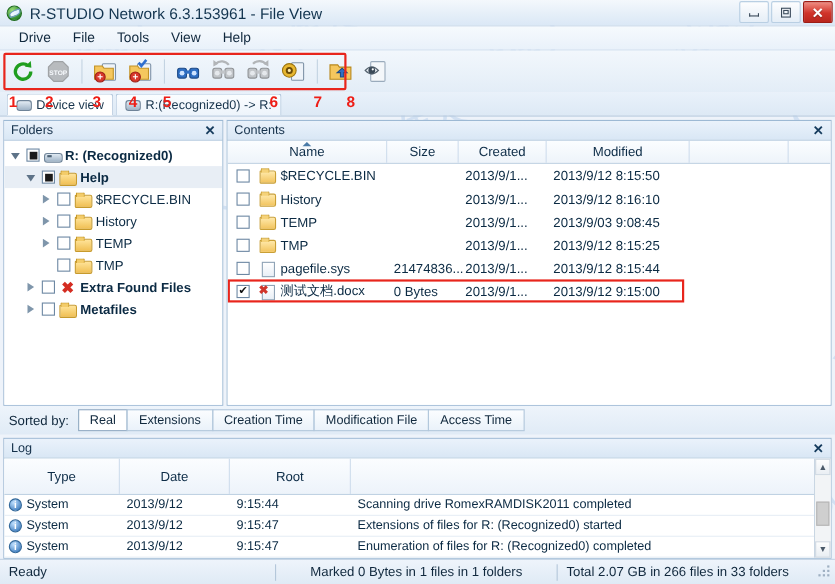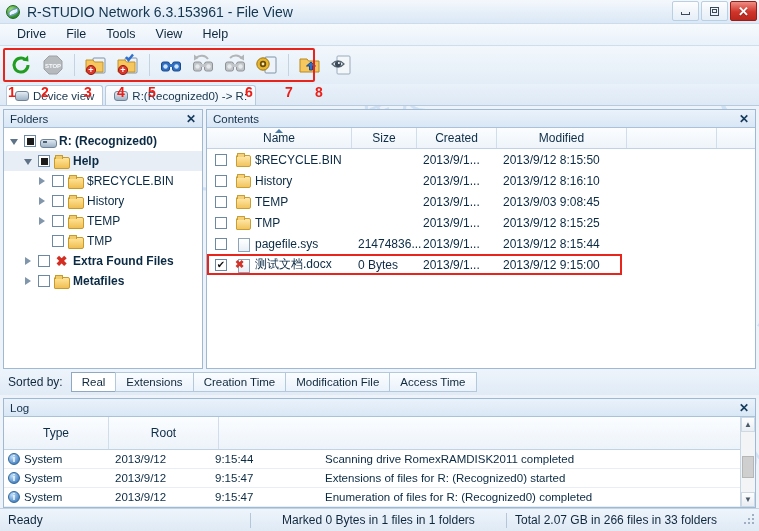--- a/index.html
+++ b/index.html
@@ -592,20 +592,21 @@
 
   <div class="panel" id="log-panel">
     <div class="panel-head">
       <span>Log</span>
       <span class="panel-close">✕</span>
     </div>
     <div id="log-body" style="display:flex">
       <div style="flex:1 1 auto; min-width:0">
         <div id="logcols">
             <div class="lcol" style="width: 105px; flex: 0 0 105px;">Type</div>
+            <div class="lcol" style="width: 100px; flex: 0 0 100px;">Date</div>
             <div class="lcol" style="width: 110px; flex: 0 0 110px;">Root</div>
           </div>
         <div id="logrows">
             <div class="lrow">
               <div class="lcell type" style="width: 105px; flex: 0 0 105px;">
                 <div class="info-ico">i</div>
                 <span>System</span>
               </div>
               <div class="lcell" style="width: 100px; flex: 0 0 100px;">2013/9/12</div>
               <div class="lcell" style="width: 110px; flex: 0 0 110px;">9:15:44</div>

